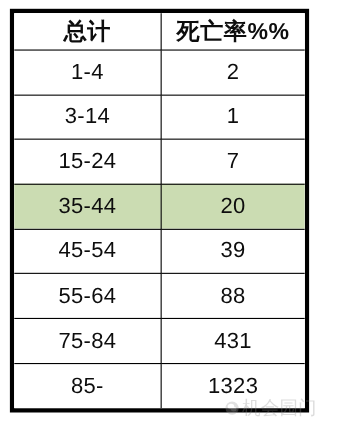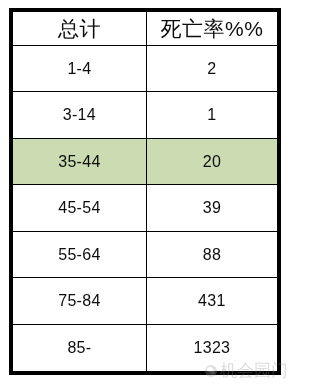--- a/index.html
+++ b/index.html
@@ -53,26 +53,26 @@
   
   table.mortality-table tr:first-child th { border-top: none; }
   table.mortality-table tr:last-child td { border-bottom: none; }
   table.mortality-table th:first-child,
   table.mortality-table td:first-child { border-left: none; }
   table.mortality-table th:last-child,
   table.mortality-table td:last-child { border-right: none; }
 
   table.mortality-table thead th {
     font-size: 21px;
-    font-weight: 400;
+    font-weight: 700;
     letter-spacing: 0.5px;
   }
 
   table.mortality-table tbody td {
-    font-size: 16px;
+    font-size: 20px;
     font-weight: 400;
     letter-spacing: 0.3px;
   }
 
   tr.row-highlight td {
     background: #cbdcb2;
   }
 
   
   #watermark {
@@ -134,20 +134,24 @@
     <tbody id="table-body">
 
     <tr>
           <td>1-4</td>
           <td>2</td>
         </tr>
         <tr>
           <td>3-14</td>
           <td>1</td>
         </tr>
+        <tr>
+          <td>15-24</td>
+          <td>7</td>
+        </tr>
         <tr class="row-highlight">
           <td>35-44</td>
           <td>20</td>
         </tr>
         <tr>
           <td>45-54</td>
           <td>39</td>
         </tr>
         <tr>
           <td>55-64</td>

